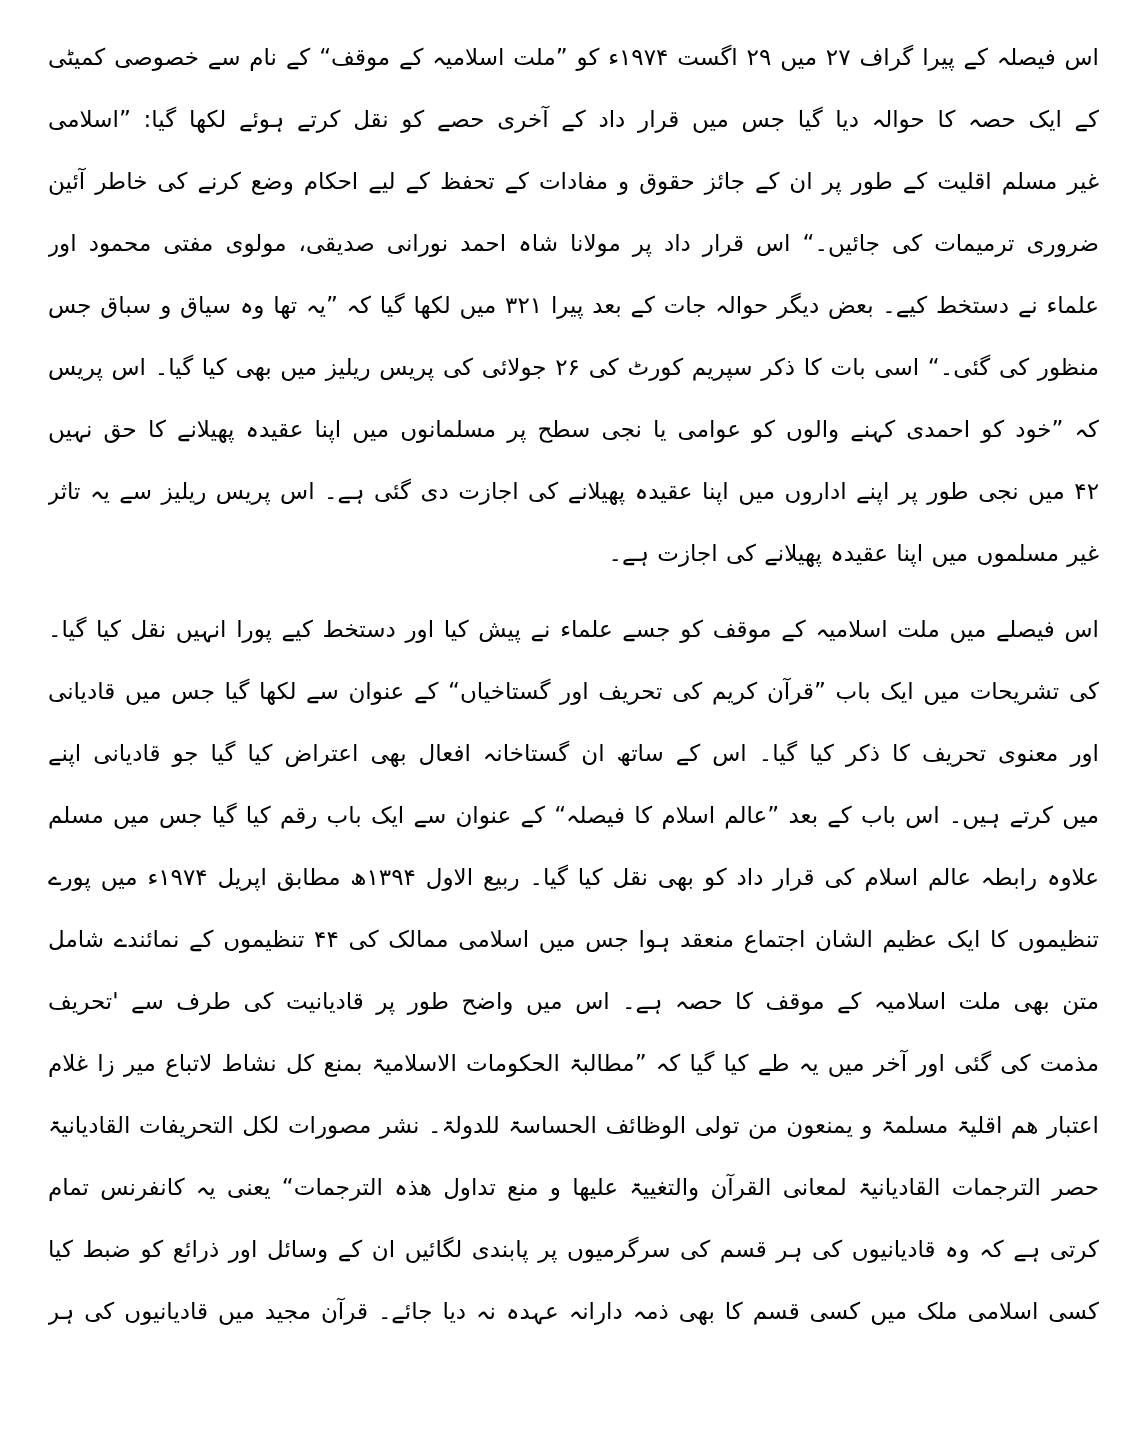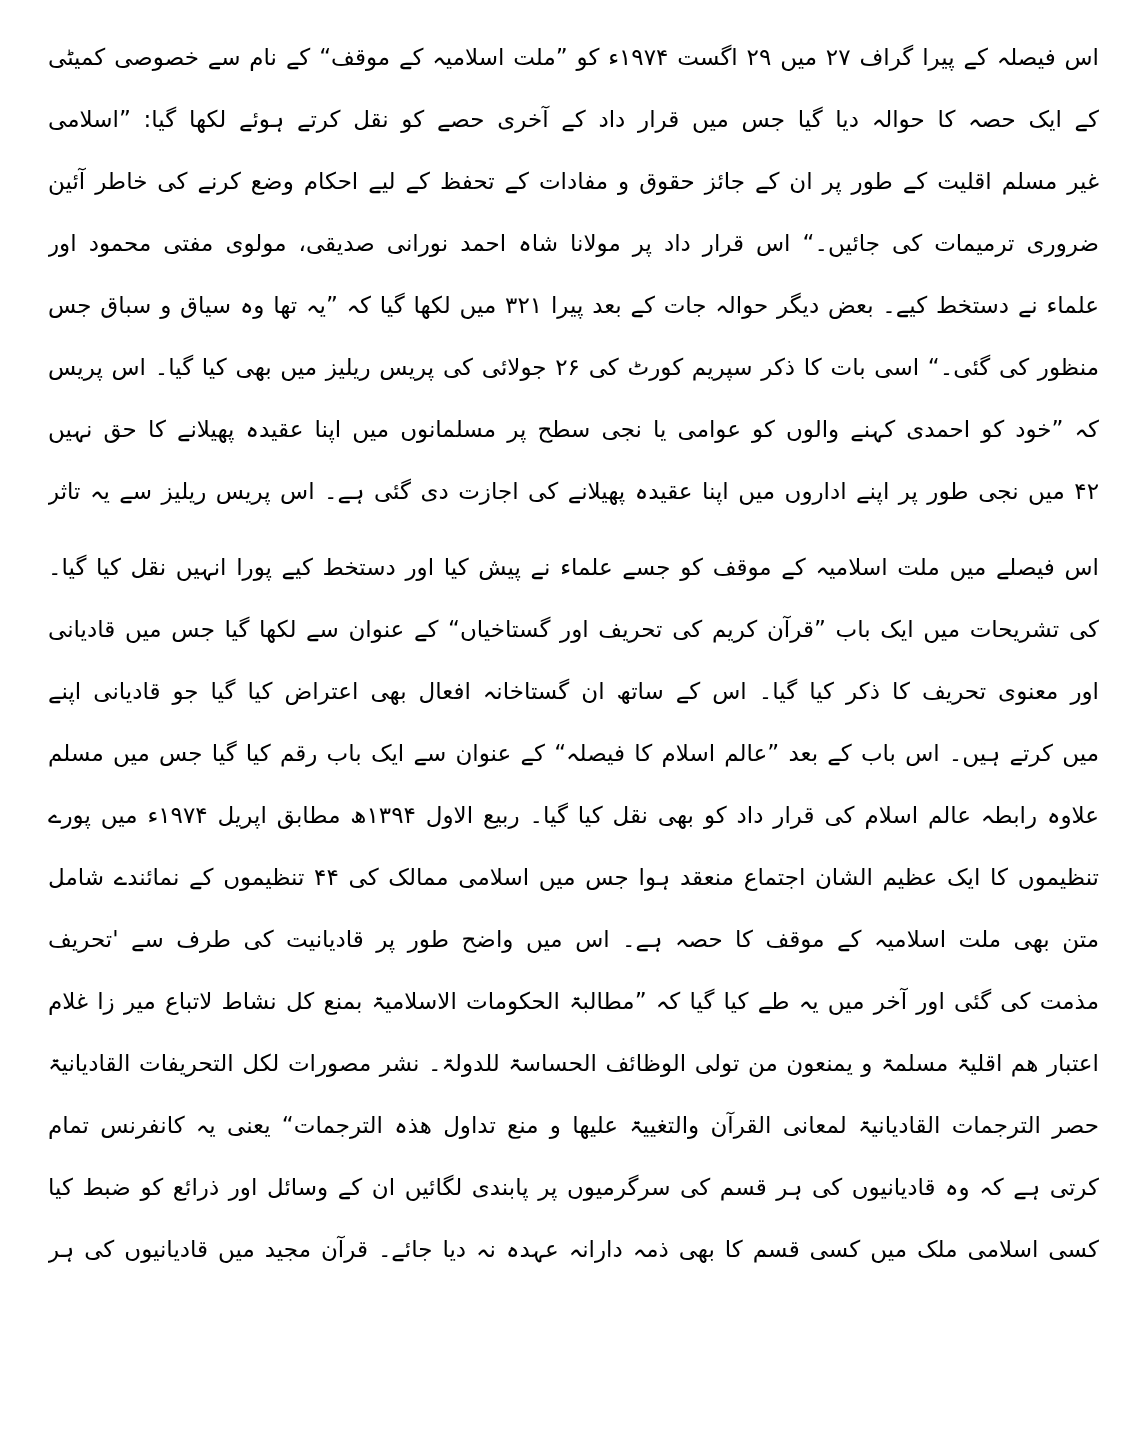--- a/index.html
+++ b/index.html
@@ -46,20 +46,21 @@
 
   <div class="para">
     <div class="line">اس فیصلہ کے پیرا گراف ۲۷ میں ۲۹ اگست ۱۹۷۴ء کو ”ملت اسلامیہ کے موقف“ کے نام سے خصوصی کمیٹی کی رپورٹ</div>
     <div class="line">کے ایک حصہ کا حوالہ دیا گیا جس میں قرار داد کے آخری حصے کو نقل کرتے ہوئے لکھا گیا: ”اسلامی جمہوریہ پاکستان کی ایک</div>
     <div class="line">غیر مسلم اقلیت کے طور پر ان کے جائز حقوق و مفادات کے تحفظ کے لیے احکام وضع کرنے کی خاطر آئین میں مناسب اور</div>
     <div class="line">ضروری ترمیمات کی جائیں۔“ اس قرار داد پر مولانا شاہ احمد نورانی صدیقی، مولوی مفتی محمود اور پروفیسر غفور احمد سمیت کئی</div>
     <div class="line">علماء نے دستخط کیے۔ بعض دیگر حوالہ جات کے بعد پیرا ۳۲۱ میں لکھا گیا کہ ”یہ تھا وہ سیاق و سباق جس میں دوسری آئینی ترمیم</div>
     <div class="line">منظور کی گئی۔“ اسی بات کا ذکر سپریم کورٹ کی ۲۶ جولائی کی پریس ریلیز میں بھی کیا گیا۔ اس پریس ریلیز میں یہ بھی لکھا گیا</div>
     <div class="line">کہ ”خود کو احمدی کہنے والوں کو عوامی یا نجی سطح پر مسلمانوں میں اپنا عقیدہ پھیلانے کا حق نہیں ہے۔“ جبکہ فیصلہ پیرا گراف</div>
     <div class="line">۴۲ میں نجی طور پر اپنے اداروں میں اپنا عقیدہ پھیلانے کی اجازت دی گئی ہے۔ اس پریس ریلیز سے یہ تاثر بھی ملتا ہے کہ</div>
+    <div class="line short">غیر مسلموں میں اپنا عقیدہ پھیلانے کی اجازت ہے۔</div>
   </div>
 
   <div class="para">
     <div class="line">اس فیصلے میں ملت اسلامیہ کے موقف کو جسے علماء نے پیش کیا اور دستخط کیے پورا انہیں نقل کیا گیا۔ اس قرار داد کے بعد اس</div>
     <div class="line">کی تشریحات میں ایک باب ”قرآن کریم کی تحریف اور گستاخیاں“ کے عنوان سے لکھا گیا جس میں قادیانی لٹریچر میں لفظی</div>
     <div class="line">اور معنوی تحریف کا ذکر کیا گیا۔ اس کے ساتھ ان گستاخانہ افعال بھی اعتراض کیا گیا جو قادیانی اپنے پرائیویٹ سالانہ جلسوں</div>
     <div class="line">میں کرتے ہیں۔ اس باب کے بعد ”عالم اسلام کا فیصلہ“ کے عنوان سے ایک باب رقم کیا گیا جس میں مسلم دنیا کے فتاویٰ کے</div>
     <div class="line">علاوہ رابطہ عالم اسلام کی قرار داد کو بھی نقل کیا گیا۔ ربیع الاول ۱۳۹۴ھ مطابق اپریل ۱۹۷۴ء میں پورے عالم اسلام کی دینی</div>
     <div class="line">تنظیموں کا ایک عظیم الشان اجتماع منعقد ہوا جس میں اسلامی ممالک کی ۴۴ تنظیموں کے نمائندے شامل تھے۔ اس قرار داد کا</div>
     <div class="line">متن بھی ملت اسلامیہ کے موقف کا حصہ ہے۔ اس میں واضح طور پر قادیانیت کی طرف سے 'تحریف النصوص القرآنیۃ' کی</div>

